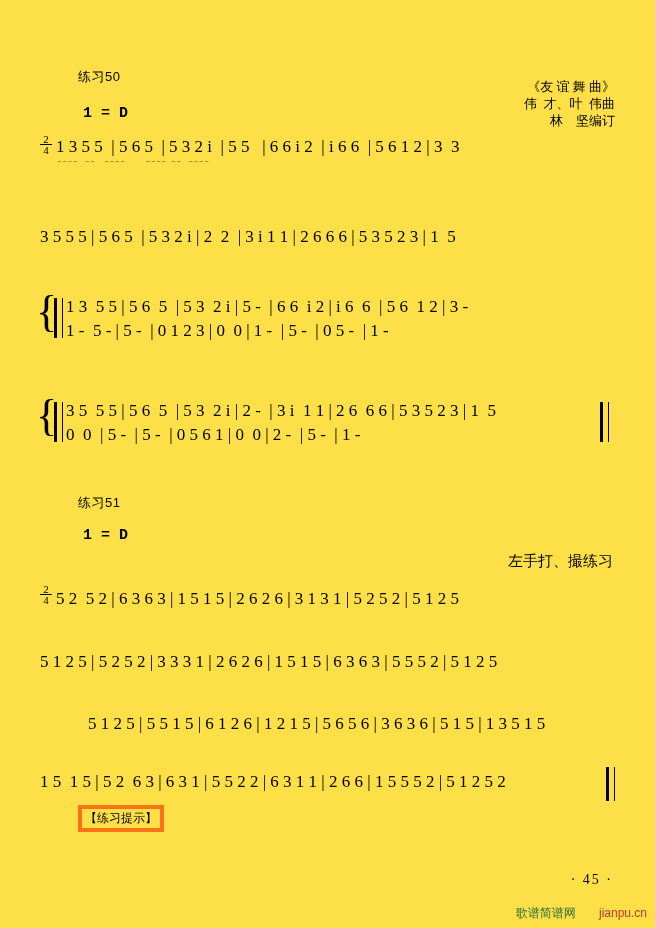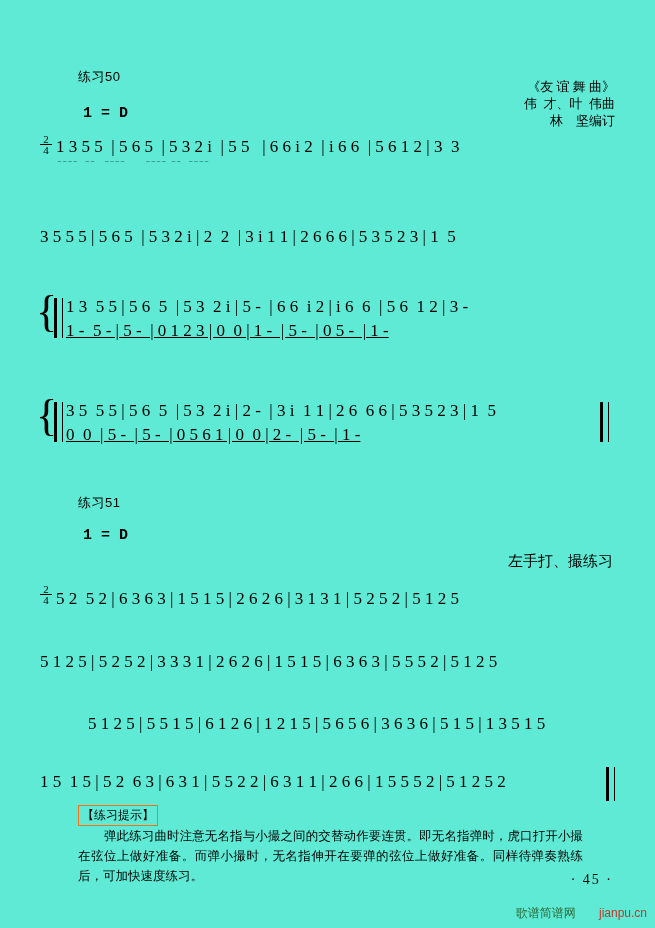--- a/index.html
+++ b/index.html
@@ -13,21 +13,21 @@
     position: relative;
     font-family: "Liberation Serif", serif;
     color: #000;
     overflow: hidden;
   }
   .page {
     position: absolute;
     left: 0; top: 0;
     width: 655px;
     height: 928px;
-    background: #5eead4;
+    background: #fde047;
   }
 
   
   .ex-title {
     position: absolute;
     font-family: "Liberation Sans", sans-serif;
     font-size: 13px;
     letter-spacing: 0.5px;
   }
   .key-sig {
@@ -62,21 +62,21 @@
   }
   .jp {
     position: absolute;
     white-space: pre;
     font-size: 17px;
     letter-spacing: 0px;
     line-height: 18px;
   }
   .jp.tiny { font-size: 9px; }
   .upper { top: 0px; }
-  .lower { top: 22px; text-decoration: underline; }
+  .lower { top: 22px; }
 
   
   .timesig {
     position: absolute;
     left: 0px;
     top: 2px;
     font-size: 11px;
     line-height: 10px;
     font-family: "Liberation Serif", serif;
     text-align: center;
@@ -99,21 +99,21 @@
     height: 40px;
   }
 
   
   .tips-box {
     position: absolute;
     left: 78px;
     top: 805px;
     font-family: "Liberation Sans", sans-serif;
     font-size: 12px;
-    border: 1px solid #f97316;
+    border: 4px solid #f97316;
     padding: 1px 3px;
     display: inline-block;
   }
   .tips-body {
     position: absolute;
     left: 78px;
     top: 826px;
     width: 505px;
     font-family: "Liberation Sans", sans-serif;
     font-size: 12.5px;
@@ -200,19 +200,18 @@
   <div class="row" style="top:707px;margin-left:48px;">
     <div class="jp upper" style="left:0px; top:8px;">5 1 2 5 | 5 5 1 5 | 6 1 2 6 | 1 2 1 5 | 5 6 5 6 | 3 6 3 6 | 5 1 5 | 1 3 5 1 5</div>
   </div>
 
   <div class="row" style="top:765px;">
     <div class="jp upper" style="left:0px; top:8px;">1 5  1 5 | 5 2  6 3 | 6 3 1 | 5 5 2 2 | 6 3 1 1 | 2 6 6 | 1 5 5 5 2 | 5 1 2 5 2</div>
     <div class="dblbar" style="left:566px; top:2px; height:34px;"></div>
   </div>
 
   <div class="tips-box">【练习提示】</div>
-  <div class="tips-body">弹此练习曲时注意无名指与小撮之间的交替动作要连贯。即无名指弹时，虎口打开小撮在弦位上做好准备。而弹小撮时，无名指伸开在要弹的弦位上做好准备。同样待弹奏熟练后，可加快速度练习。</div>
   <div class="page-num">· 45 ·</div>
   <div class="watermark">
     <span class="cn">歌谱简谱网</span><span class="en"> jianpu.cn</span>
   </div>
 
 </div>
 
 </body></html>

